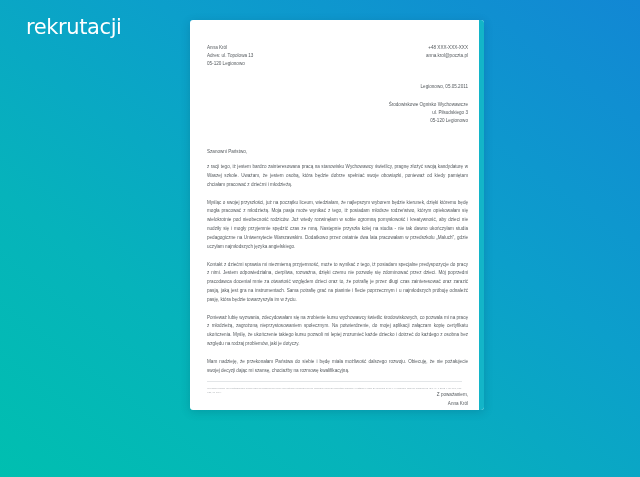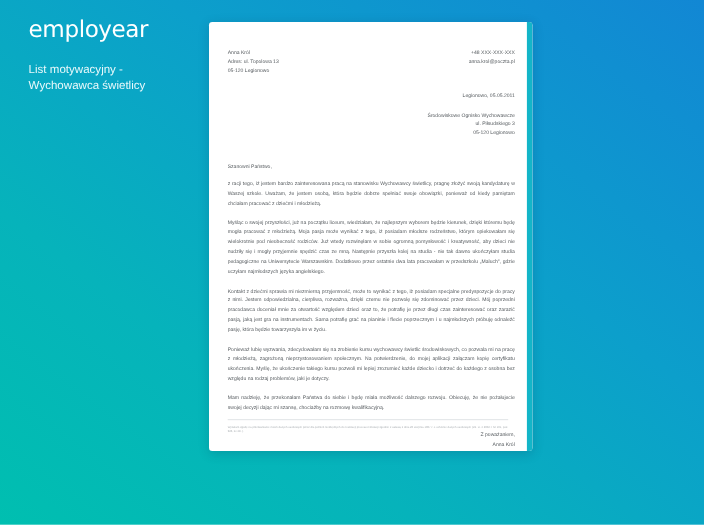--- a/index.html
+++ b/index.html
@@ -151,23 +151,21 @@
     font-size: 2.5px;
     line-height: 1.9;
     text-align: justify;
     color: #a8adb1;
   }
 </style>
 </head>
 <body>
 
 <div class="brand-panel">
-  <div class="logo">employear</div>
-  <div class="doc-subtitle">List motywacyjny -
-Wychowawca świetlicy</div>
+  <div class="logo">rekrutacji</div>
 </div>
 
 <div class="doc-card">
 
   <div class="doc-accent-bar"></div>
 
   <div class="doc-inner">
 
     <div class="hdr">
       <div class="addr-block">Anna Król

